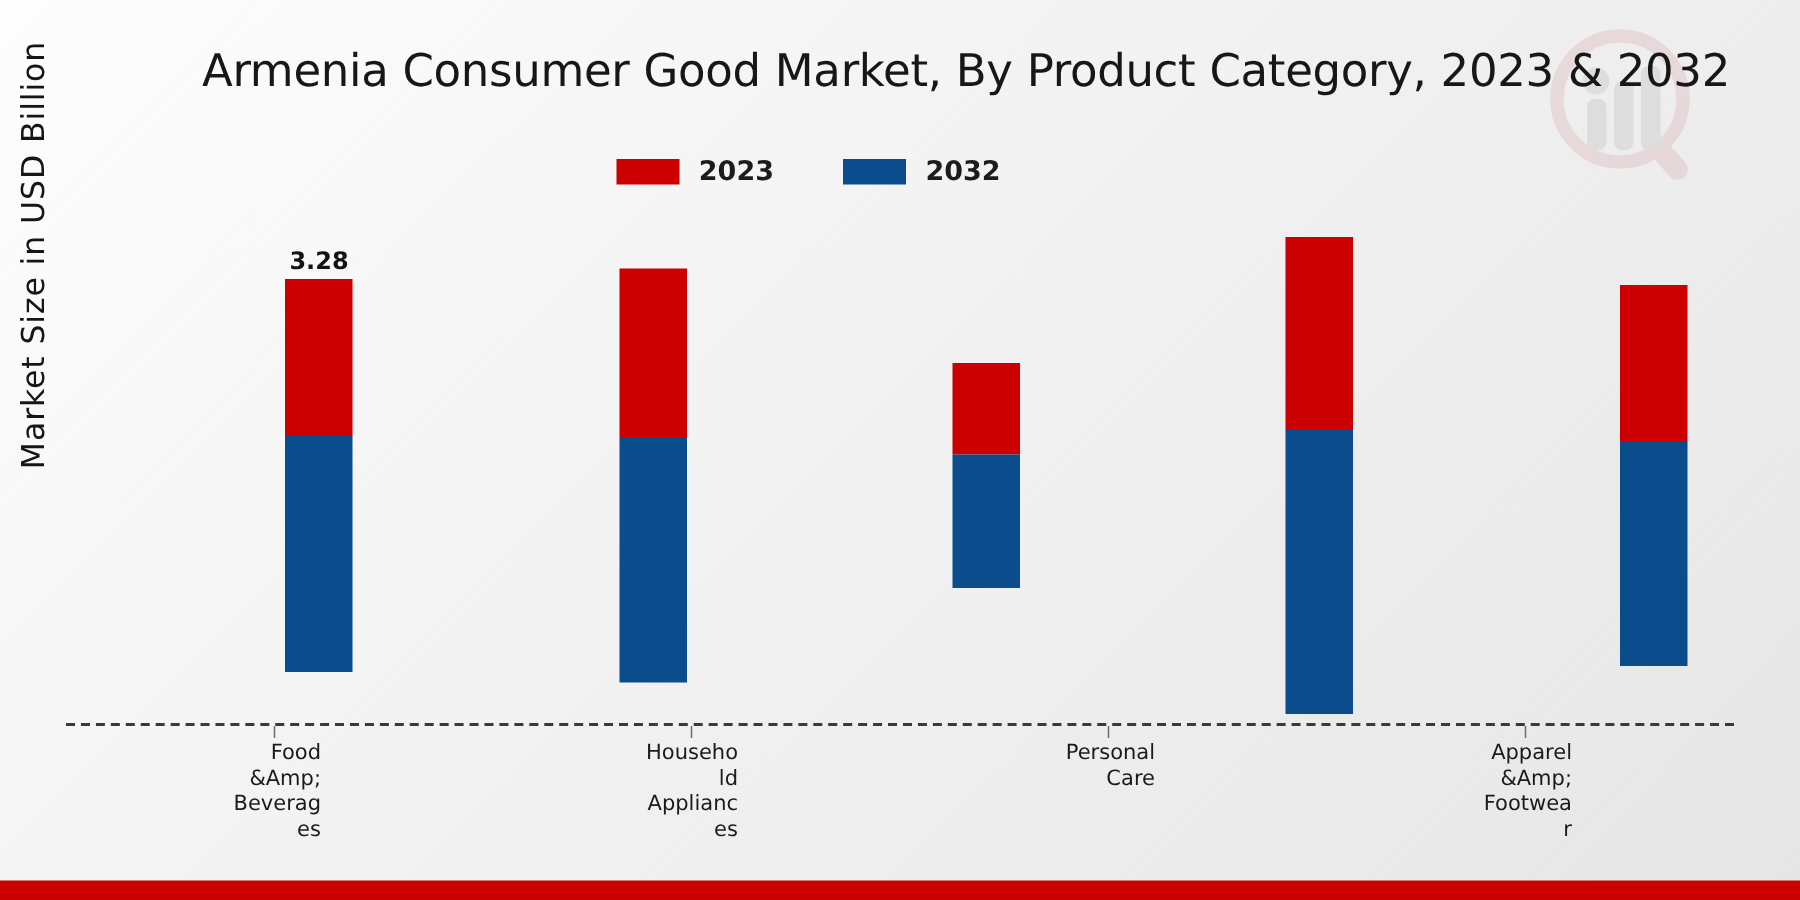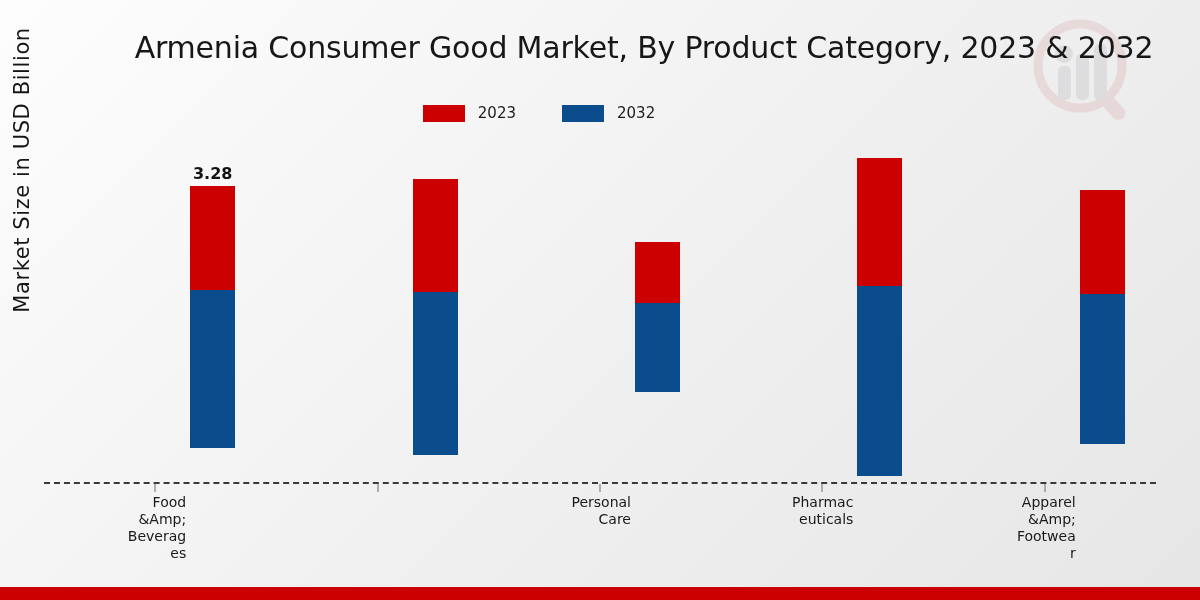--- a/index.html
+++ b/index.html
@@ -66,22 +66,23 @@
     display: flex;
     align-items: center;
     gap: 13px;
   }
   .legend-swatch {
     width: 42px;
     height: 17px;
     display: block;
   }
   .legend-label {
-    font-size: 15px;
+    font-size: 18px;
     color: #1c1c1c;
+    font-weight: bold;
   }
 
   
   .y-axis-title {
     position: absolute;
     left: -148px;
     top: 158px;
     width: 340px;
     text-align: center;
     font-size: 21px;
@@ -260,28 +261,25 @@
     <div class="baseline"></div>
   </div>
 
   <div class="x-axis">
     <div class="x-tick">
       <span class="tick-mark"></span>
       <div class="x-label">Food &amp;Amp; Beverages</div>
     </div>
     <div class="x-tick">
       <span class="tick-mark"></span>
+      <div class="x-label">Household Appliances</div>
     </div>
     <div class="x-tick">
       <span class="tick-mark"></span>
       <div class="x-label">Personal Care</div>
-    </div>
-    <div class="x-tick">
-      <span class="tick-mark"></span>
-      <div class="x-label">Pharmaceuticals</div>
     </div>
     <div class="x-tick">
       <span class="tick-mark"></span>
       <div class="x-label">Apparel &amp;Amp; Footwear</div>
     </div>
   </div>
 
   <div class="footer-strip" style="background: rgb(204, 0, 0);"></div>
 </div>
 

